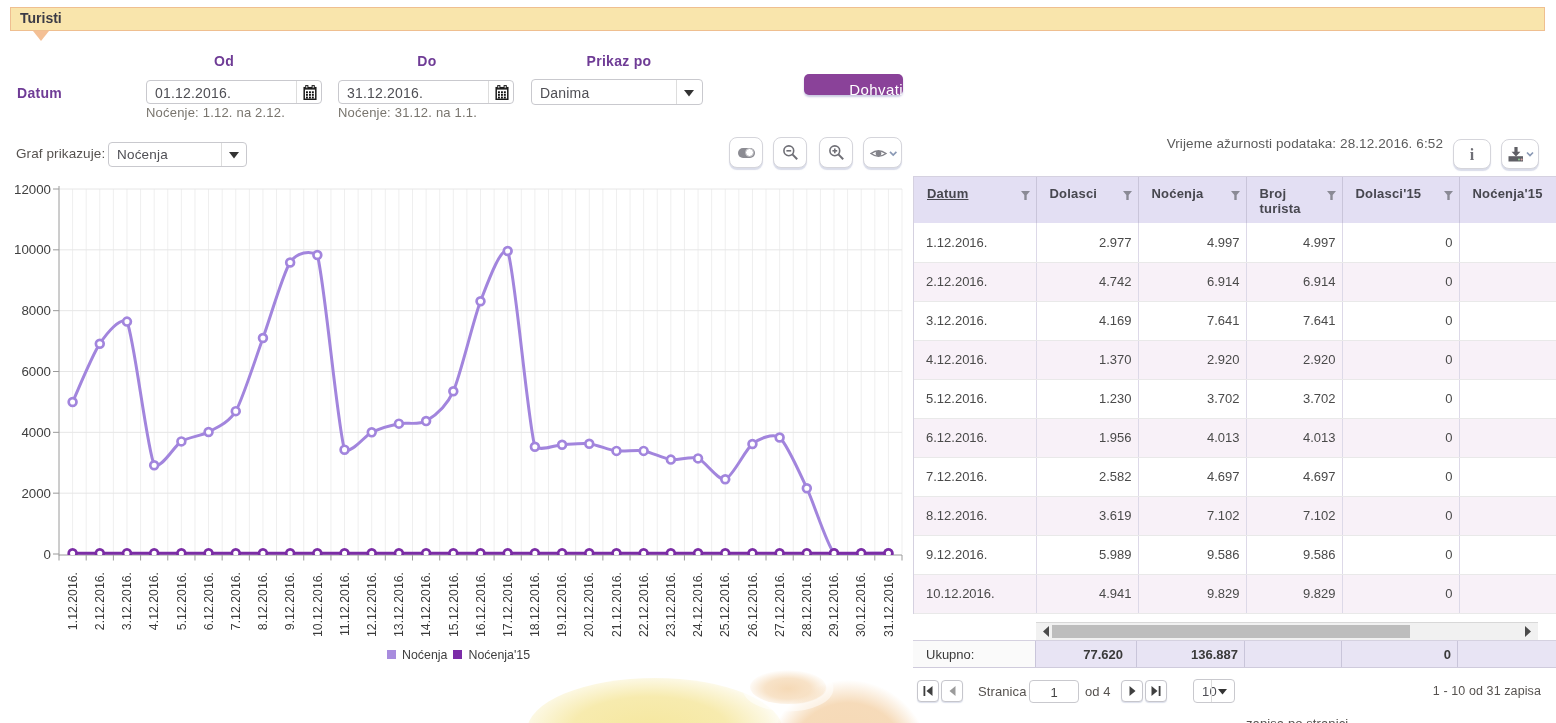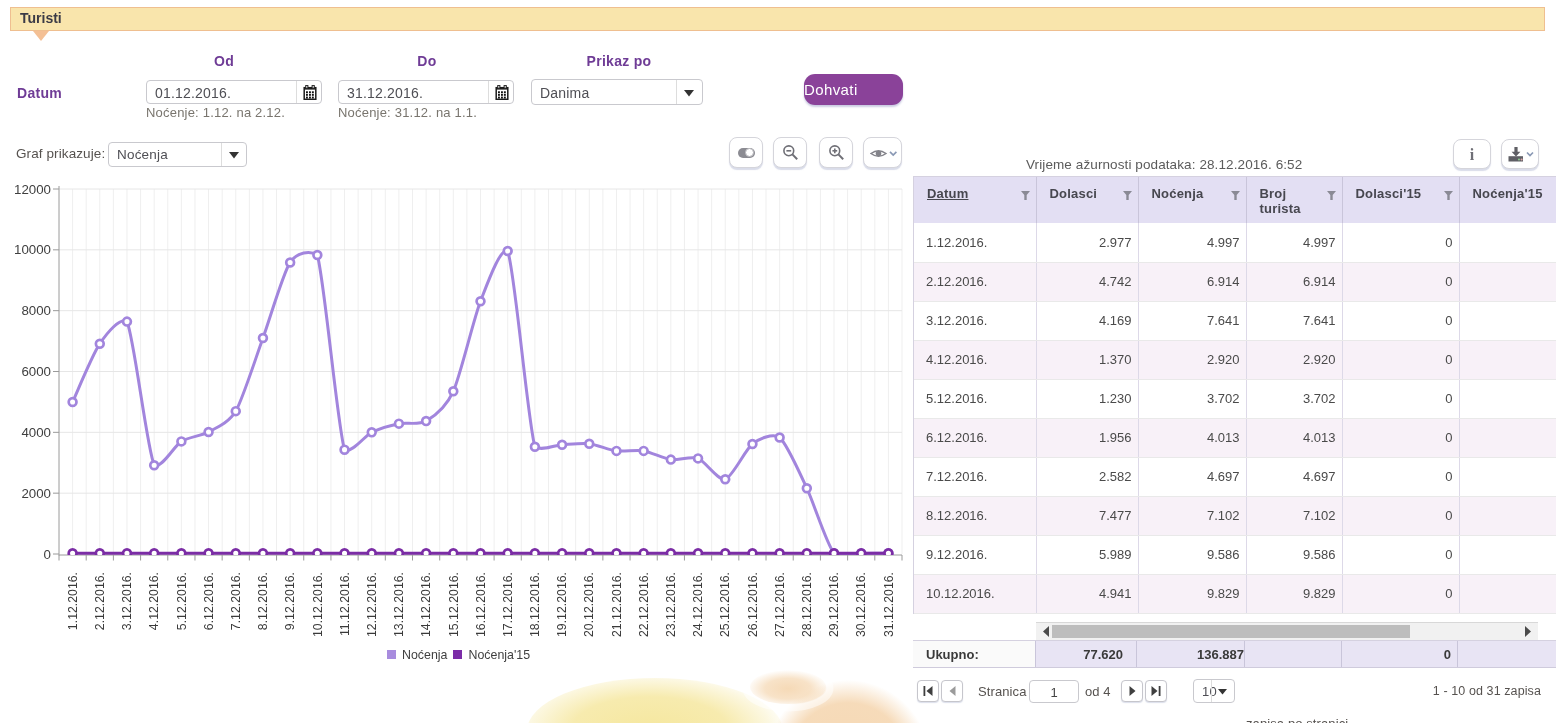--- a/index.html
+++ b/index.html
@@ -102,23 +102,23 @@
 <div class="help" style="left:338px;top:105px">Noćenje: 31.12. na 1.1.</div>
 
 <div class="inp" style="left:531px;top:79px;width:172px;height:26px">
 <span class="txt" style="top:5px">Danima</span>
 <span style="position:absolute;right:25px;top:0;bottom:0;border-left:1px solid #ddd"></span>
 <svg width="10" height="7" style="position:absolute;right:8px;top:10px">
       <path d="M0 0 L10 0 L5 6.5 Z" fill="#333"></path>
     </svg>
 </div>
 
-<div class="abs" style="left:804px;top:74px;width:99px;height:31px;background:#8a4299;border-radius:11px;
+<div class="abs" style="left:804px;top:74px;width:99px;height:21px;background:#8a4299;border-radius:5px;
 box-shadow:0 2px 2px rgba(140,140,190,.45);color:#fff;font-size:15px;letter-spacing:.4px;
-text-align:left;line-height:31px">Dohvati</div>
+text-align:right;line-height:31px">Dohvati</div>
 
 <div class="gray" style="position:absolute;left:16px;top:146px;font-size:13.5px">Graf prikazuje:</div>
 <div class="inp" style="left:108px;top:142px;width:139px;height:25px">
 <span class="txt" style="font-size:13.5px">Noćenja</span>
 <span style="position:absolute;right:24px;top:0;bottom:0;border-left:1px solid #ddd"></span>
 <svg width="10" height="7" style="position:absolute;right:7px;top:9px">
       <path d="M0 0 L10 0 L5 6.5 Z" fill="#333"></path>
     </svg>
 </div>
 
@@ -142,21 +142,21 @@
     </svg>
 </div>
 <div class="tbtn" style="left:863px;top:137px;width:39px">
 <svg width="28" height="16" style="position:absolute;left:6px;top:8px" viewBox="0 0 28 16">
 <path d="M1 7.5 Q8.5 1.8 16 7.5 Q8.5 13.2 1 7.5 Z" fill="none" stroke="#83838a" stroke-width="1.5"></path>
 <circle cx="8.5" cy="7.5" r="2.8" fill="#83838a"></circle>
 <path d="M20 5.8 L23.2 9 L26.4 5.8" fill="none" stroke="#8a99b5" stroke-width="1.7"></path>
     </svg>
 </div>
 
-<div class="abs" style="left:1026px;top:157px;width:417px;text-align:left;font-size:13.5px;color:#5b5b5b;letter-spacing:.1px">Vrijeme ažurnosti podataka: 28.12.2016. 6:52</div>
+<div class="abs" style="left:1026px;top:136px;width:417px;text-align:right;font-size:13.5px;color:#5b5b5b;letter-spacing:.1px">Vrijeme ažurnosti podataka: 28.12.2016. 6:52</div>
 
 <div class="tbtn" style="left:1453px;top:139px;width:38px;height:30px">
 <span style="position:absolute;left:0;right:0;top:6px;text-align:center;font-family:'Liberation Serif',serif;
 font-weight:bold;font-size:16px;color:#6f6f76">i</span>
   </div>
 <div class="tbtn" style="left:1501px;top:139px;width:38px;height:30px">
 <svg width="26" height="16" style="position:absolute;left:6px;top:7px" viewBox="0 0 26 16">
 <path d="M6.4 0 H9.6 V4.8 H12.4 L8 9.6 L3.6 4.8 H6.4 Z" fill="#5f5f65"></path>
 <rect x="0.5" y="9.2" width="14.5" height="5.3" fill="#5f5f65"></rect>
 <circle cx="11" cy="12.5" r="1" fill="#8fd08f"></circle>
@@ -470,21 +470,21 @@
 <tr>
           <td class="l">7.12.2016.</td>
           <td class="r">2.582</td>
           <td class="r">4.697</td>
           <td class="r">4.697</td>
           <td class="r">0</td>
           <td class="r"></td>
         </tr>
 <tr class="alt">
           <td class="l">8.12.2016.</td>
-          <td class="r">7.477</td>
+          <td class="r">3.619</td>
           <td class="r">7.102</td>
           <td class="r">7.102</td>
           <td class="r">0</td>
           <td class="r"></td>
         </tr>
 <tr>
           <td class="l">9.12.2016.</td>
           <td class="r">5.989</td>
           <td class="r">9.586</td>
           <td class="r">9.586</td>
@@ -508,24 +508,24 @@
       <path d="M7 0 L1 5.5 L7 11 Z" fill="#4a4a4a"></path>
     </svg>
 <svg width="8" height="11" style="position:absolute;right:6px;top:3px">
       <path d="M1 0 L7 5.5 L1 11 Z" fill="#4a4a4a"></path>
     </svg>
 <div style="position:absolute;left:16px;top:2px;width:358px;height:13px;background:#bdbdbd"></div>
 </div>
 
 <div class="abs" style="left:913px;top:640px;width:643px;height:28px;border-top:1px solid #d5d1e0;border-bottom:1px solid #cfcbdc;box-sizing:border-box;overflow:hidden;background:#e8e4f4">
 <div style="position:absolute;left:0;top:0;width:122px;height:28px;background:#fafafa;border-right:1px solid #c9c5da">
-<span style="position:absolute;left:13px;top:6px;font-size:13px;font-weight:bold;color:#3a3a3a">Ukupno:</span>
+<span style="position:absolute;left:13px;top:6px;font-size:13px;font-weight:normal;color:#3a3a3a">Ukupno:</span>
     </div>
 <div style="position:absolute;left:123px;top:0;width:101px;height:28px;border-right:1px solid #c9c5da;font-size:13px;font-weight:bold;color:#3a3a3a;text-align:right;line-height:28px;padding-right:13px;box-sizing:border-box">77.620</div>
-<div style="position:absolute;left:225px;top:0;width:107px;height:28px;border-right:1px solid #c9c5da;font-size:13px;font-weight:bold;color:#3a3a3a;text-align:right;line-height:28px;box-sizing:border-box">136.887</div>
+<div style="position:absolute;left:225px;top:0;width:107px;height:28px;border-right:1px solid #c9c5da;font-size:13px;font-weight:bold;color:#3a3a3a;text-align:right;line-height:28px;padding-right:6px;box-sizing:border-box">136.887</div>
 <div style="position:absolute;left:333px;top:0;width:95px;height:28px;border-right:1px solid #c9c5da"></div>
 <div style="position:absolute;left:429px;top:0;width:116px;height:28px;border-right:1px solid #c9c5da;font-size:13px;font-weight:bold;color:#3a3a3a;text-align:right;line-height:28px;padding-right:6px;box-sizing:border-box">0</div>
 </div>
 
 <div class="pbtn" style="left:917px;top:680px">
 <svg width="10" height="10" style="position:absolute;left:5px;top:5px">
       <rect x="0.5" y="0" width="1.8" height="10" fill="#3f3f3f"></rect>
       <path d="M9.5 0 L3.5 5 L9.5 10 Z" fill="#3f3f3f"></path>
     </svg>
   </div>

